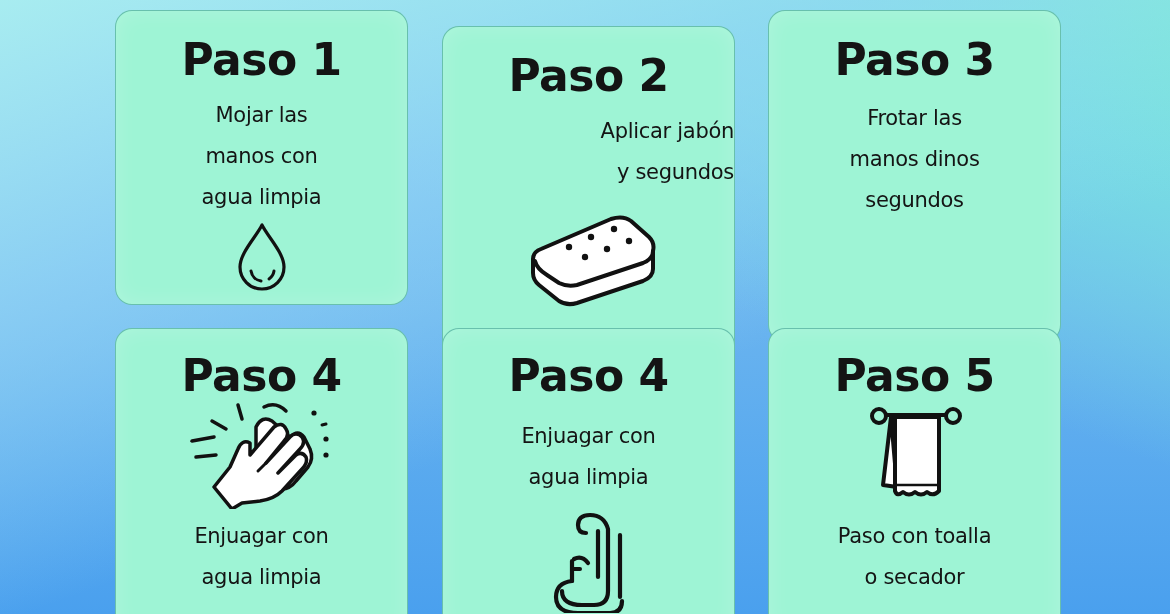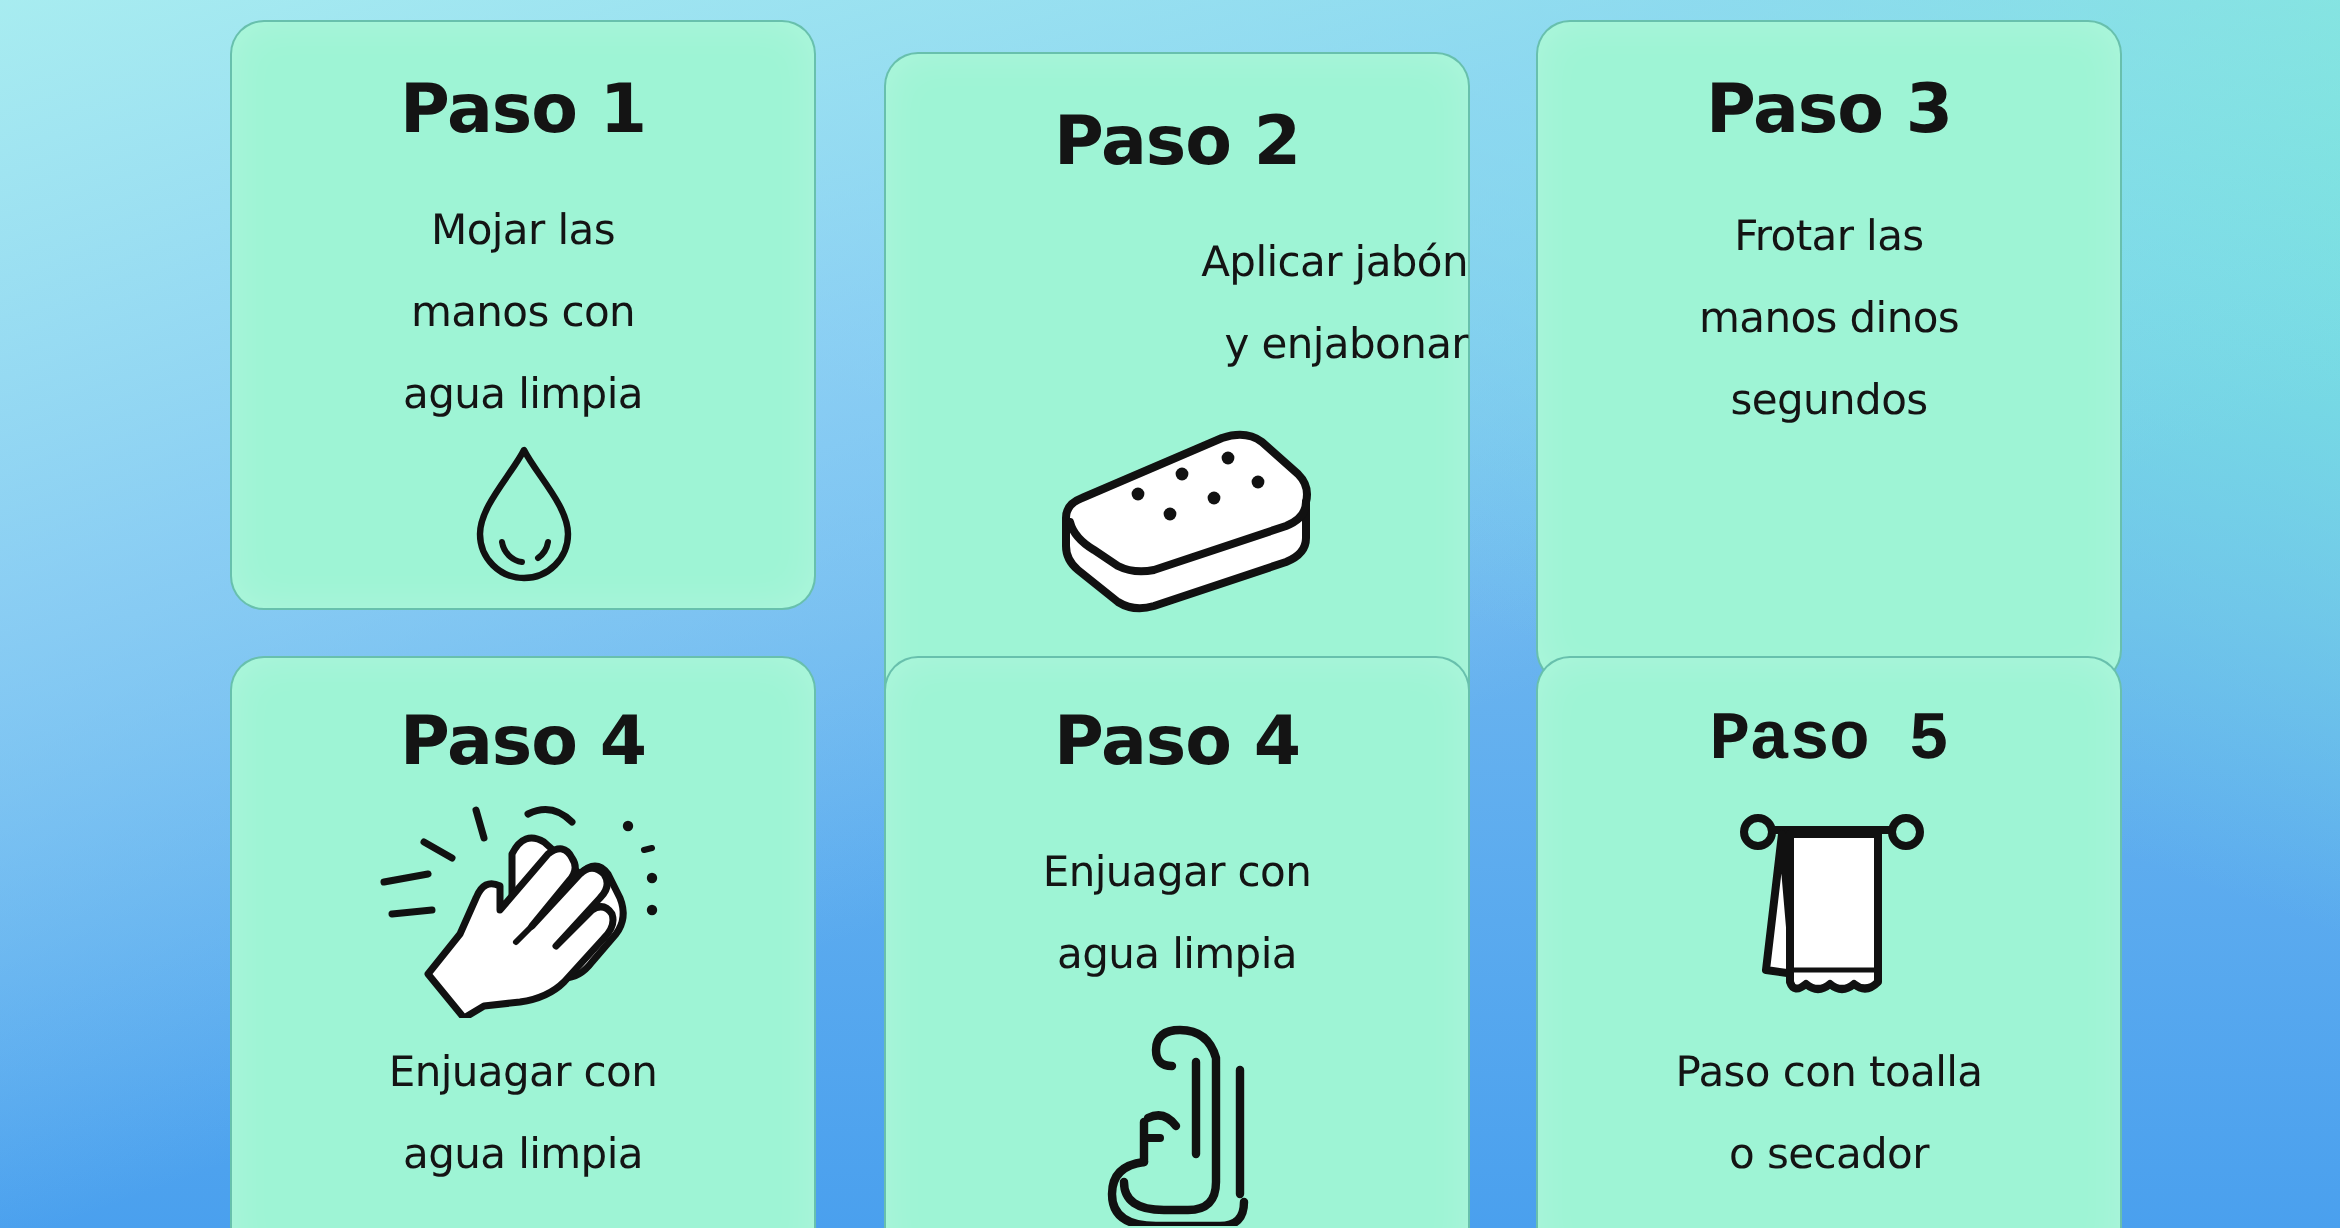--- a/index.html
+++ b/index.html
@@ -14,21 +14,21 @@
   .card {
     position:absolute; width:293px; border-radius:17px;
     background:#9ef4d5;
     border:1px solid rgba(60,150,140,0.55);
     box-sizing:border-box;
     text-align:center; color:#141414;
     box-shadow: inset 0 0 22px rgba(255,255,255,0.18);
   }
   .title {
     position:absolute; left:0; right:0;
-    font-weight:bold; font-size:34px; letter-spacing:-0.5px; line-height:1;
+    font-weight:bold; font-size:44px; letter-spacing:-0.5px; line-height:1;
   }
   .desc {
     position:absolute; left:0; right:0;
     font-size:21px; line-height:41px; letter-spacing:-0.3px;
   }
   .icon { position:absolute; }
   svg { display:block; }
 </style>
 </head>
 <body>
@@ -46,21 +46,21 @@
       <path d="M17 50 A 12 12 0 0 0 27 60" fill="none" stroke="#111" stroke-width="3" stroke-linecap="round"></path>
       <path d="M40 50 A 12 12 0 0 1 35 58" fill="none" stroke="#111" stroke-width="3" stroke-linecap="round"></path>
     </svg>
   </div>
 </div>
 
 <div class="card" style="left:442px; top:26px; height:367px;">
   <div class="title" style="top:27px;">Paso 2</div>
   <div class="desc" style="top:84px;text-align:right;">
     <div>Aplicar jabón</div>
-    <div>y enjabonar</div>
+    <div>y segundos</div>
   </div>
   <div class="icon" style="left:80px; top:180px;">
     <svg width="140" height="100" viewBox="0 0 140 100">
       <path d="M18 42 L88 12 Q100 8 108 14 L126 30 Q132 36 130 44 L130 62 Q130 70 120 74 L54 96 Q44 99 36 94 L16 78 Q10 73 10 66 L10 52 Q10 45 18 42 Z" fill="#fff" stroke="#111" stroke-width="4" stroke-linejoin="round"></path>
       <path d="M12 54 Q14 62 24 68 L36 76 Q44 80 54 78 L120 56 Q130 52 130 44" fill="none" stroke="#111" stroke-width="4" stroke-linecap="round"></path>
       <circle cx="46" cy="40" r="3.2" fill="#111"></circle>
       <circle cx="68" cy="30" r="3.2" fill="#111"></circle>
       <circle cx="91" cy="22" r="3.2" fill="#111"></circle>
       <circle cx="62" cy="50" r="3.2" fill="#111"></circle>
       <circle cx="84" cy="42" r="3.2" fill="#111"></circle>
@@ -118,21 +118,21 @@
       <path d="M72 26 L72 88" stroke="#111" stroke-width="4.2" stroke-linecap="round"></path>
       <path d="M26 50 Q34 46 40 54" fill="none" stroke="#111" stroke-width="4.2" stroke-linecap="round"></path>
       <path d="M24 52 L24 72" stroke="#111" stroke-width="4.2" stroke-linecap="round"></path>
       <path d="M24 60 L32 60" stroke="#111" stroke-width="4" stroke-linecap="round"></path>
       <path d="M24 72 Q8 74 8 88 Q8 104 30 104 L62 104 Q74 104 74 92" fill="none" stroke="#111" stroke-width="4.2" stroke-linecap="round"></path>
     </svg>
   </div>
 </div>
 
 <div class="card" style="left:768px; top:328px; height:310px;">
-  <div class="title" style="top:25px;font-family:Liberation Mono, monospace;">Paso 5</div>
+  <div class="title" style="top:25px;">Paso 5</div>
   <div class="icon" style="left:98px; top:74px;">
     <svg width="100" height="100" viewBox="0 0 100 100">
       <circle cx="12" cy="13" r="7" fill="none" stroke="#111" stroke-width="4"></circle>
       <circle cx="86" cy="13" r="7" fill="none" stroke="#111" stroke-width="4"></circle>
       <path d="M19 12 L79 12" stroke="#111" stroke-width="4" stroke-linecap="round"></path>
       <path d="M24 14 L16 82 L30 84 Z" fill="#fff" stroke="#111" stroke-width="4" stroke-linejoin="round"></path>
       <path d="M28 14 L72 14 L72 88 Q66 94 60 89 Q54 94 48 89 Q42 94 36 89 Q30 94 28 88 Z" fill="#fff" stroke="#111" stroke-width="4" stroke-linejoin="round"></path>
       <path d="M29 82 L71 82" stroke="#111" stroke-width="2.5"></path>
     </svg>
   </div>

